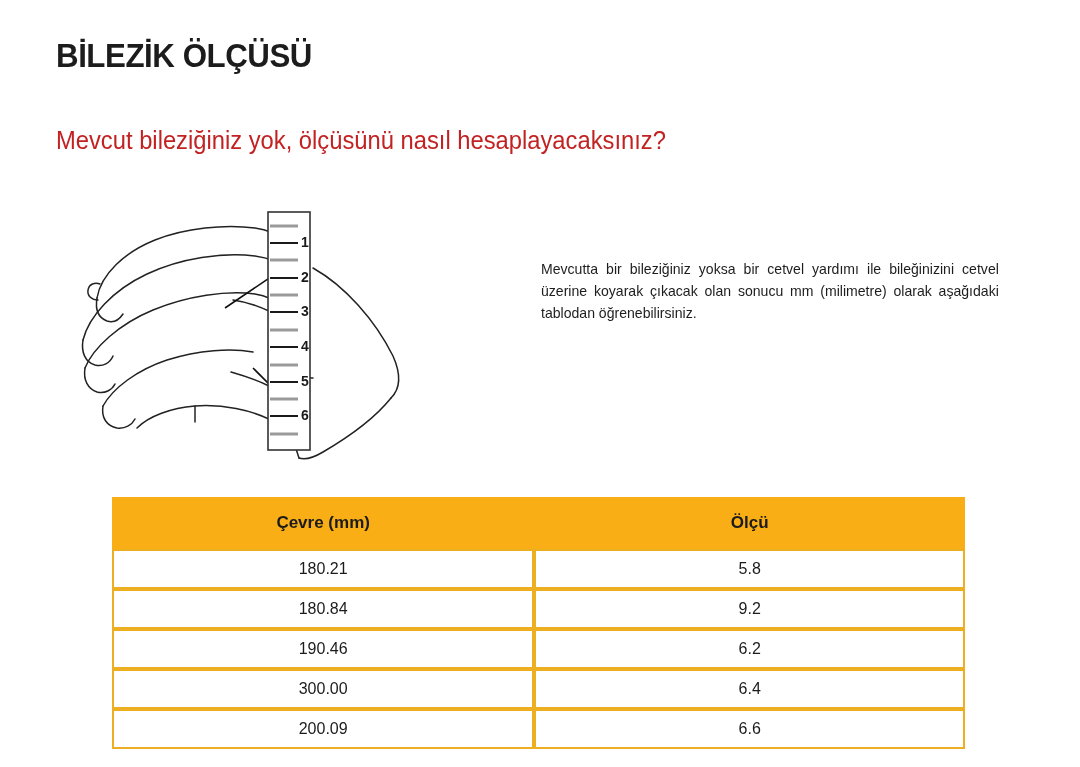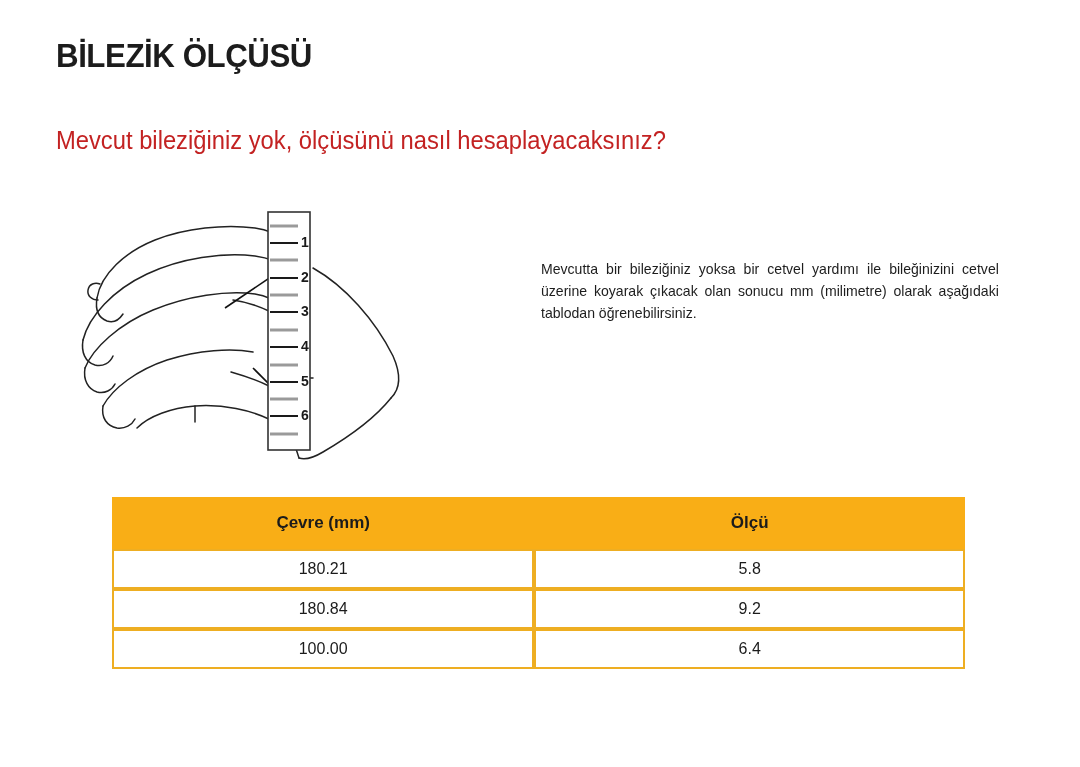--- a/index.html
+++ b/index.html
@@ -204,19 +204,27 @@
     <tbody>
       <tr>
         <td>180.21</td>
         <td>5.8</td>
       </tr>
       <tr>
         <td>180.84</td>
         <td>9.2</td>
       </tr>
       <tr>
-        <td>100.00</td>
+        <td>190.46</td>
+        <td>6.2</td>
+      </tr>
+      <tr>
+        <td>300.00</td>
         <td>6.4</td>
+      </tr>
+      <tr>
+        <td>200.09</td>
+        <td>6.6</td>
       </tr>
     </tbody>
   </table>
 
 </div>
 
 </body></html>

